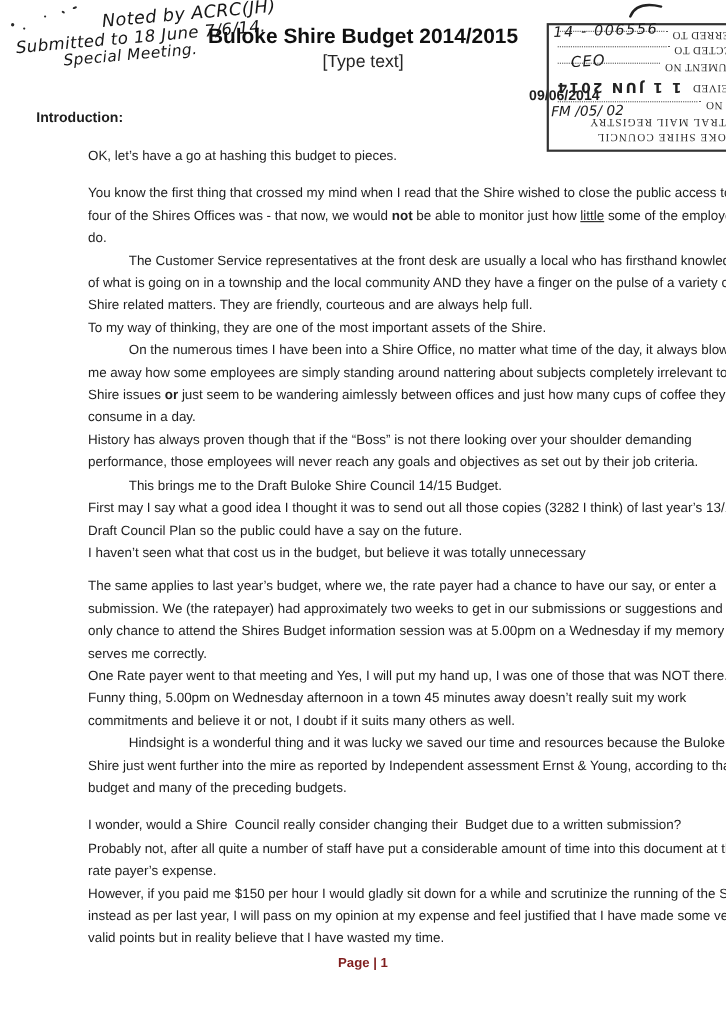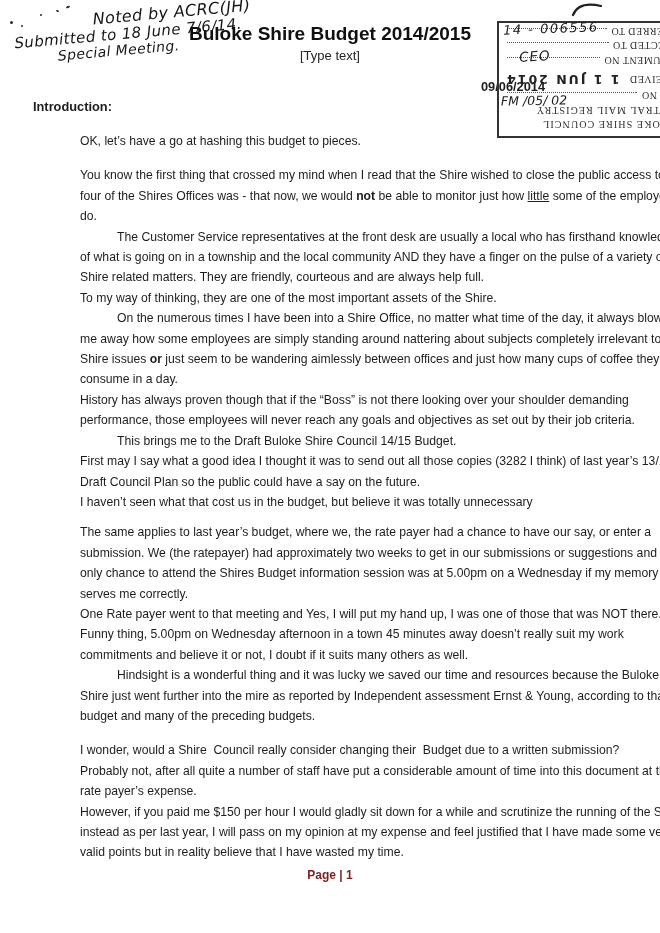--- a/index.html
+++ b/index.html
@@ -21,21 +21,21 @@
   .speck { position:absolute; background:#2a2a2a; border-radius:50%; }
   .s1 { left:10px; top:21px; width:3px; height:3px; }
   .s2 { left:21px; top:25px; width:2px; height:2px; }
   .s3 { left:56px; top:10px; width:3px; height:2px; transform:rotate(30deg); }
   .s4 { left:66px; top:6px;  width:4px; height:2px; transform:rotate(-20deg); }
   .s5 { left:40px; top:14px; width:2px; height:2px; }
   
   .title    { position:absolute; top:23px; left:0; width:660px; text-align:center;
               font-size:19px; font-weight:bold; color:#101010; }
   .subtitle { position:absolute; top:48px; left:0; width:660px; text-align:center;
-              font-size:13px; color:#242424; }
+              font-size:16px; color:#242424; }
   .attention { position:absolute; top:79px;  left:33px; font-size:12.8px; font-weight:bold; }
   .date-line { position:absolute; top:79px;  left:481px; font-size:12.8px; font-weight:bold; }
   .intro     { position:absolute; top:99px;  left:33px; font-size:12.8px; font-weight:bold; }
   
   .stamp { position:absolute; top:21px; left:497px; width:196px; height:117px;
            border:2px solid #333; box-sizing:border-box; }
   .stamp-rot {
     position:absolute; inset:0; transform:rotate(180deg);
     display:flex; flex-direction:column; justify-content:space-between;
     padding:4px 8px 3px; box-sizing:border-box;

